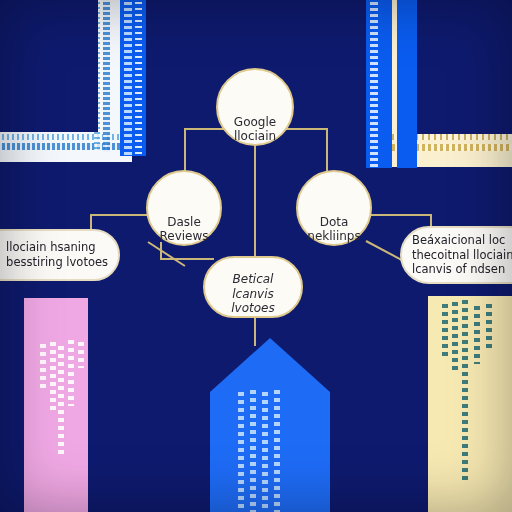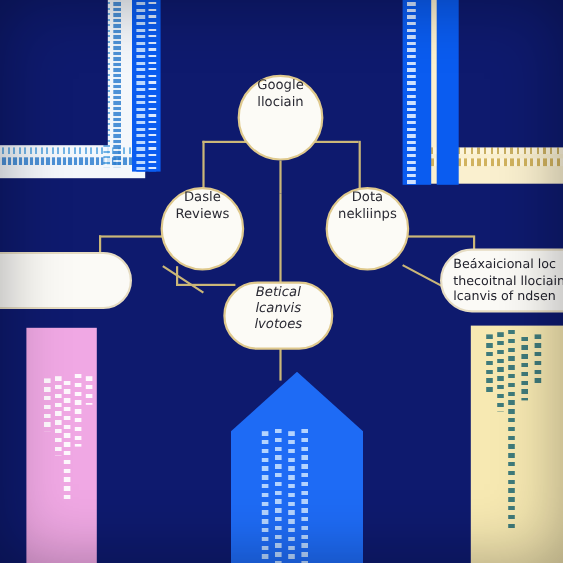--- a/index.html
+++ b/index.html
@@ -134,21 +134,21 @@
   .conn-h{height:2px;}
   .conn-v{width:2px;}
   .conn-d{position:absolute;height:2px;background:#cbb778;transform-origin:0 50%;}
 
   
   .node{
     position:absolute;
     background:#fcfbf6;
     border:2px solid #dfc98d;
     color:#2a2a33;
-    display:flex;align-items:flex-start;justify-content:center;
+    display:flex;align-items:flex-end;justify-content:center;
     text-align:center;
     line-height:1.22;
     box-sizing:border-box;
   }
   .node.circle{border-radius:50%;}
   .node.pill{border-radius:42px;font-style:italic;}
   .node .lbl{display:block;padding:0 4px;}
 
   #node-root{left:216px;top:68px;width:78px;height:78px;font-size:12px;}
   #node-left{left:146px;top:170px;width:76px;height:76px;font-size:12px;}
@@ -252,21 +252,21 @@
 
   <div class="node circle" id="node-right">
     <span class="lbl"><span>Dota</span><br><span>nekliinps</span></span>
   </div>
 
   <div class="node pill" id="node-bottom">
     <span class="lbl"><span>Betical</span><br><span>lcanvis</span><br><span>lvotoes</span></span>
   </div>
 
   <div class="boxnode" id="box-left">
-    <span class="lbl"><br></span>
+    <span class="lbl"><span>llociain hsaning</span><br><span>besstiring lvotoes</span></span>
   </div>
 
   <div class="boxnode" id="box-right">
     <span class="lbl"><span>Beáxaicional loc</span><br><span>thecoitnal llociain</span><br><span>lcanvis of ndsen</span></span>
   </div>
 
   <div class="vignette"></div>
 </div>
 
 </body></html>

